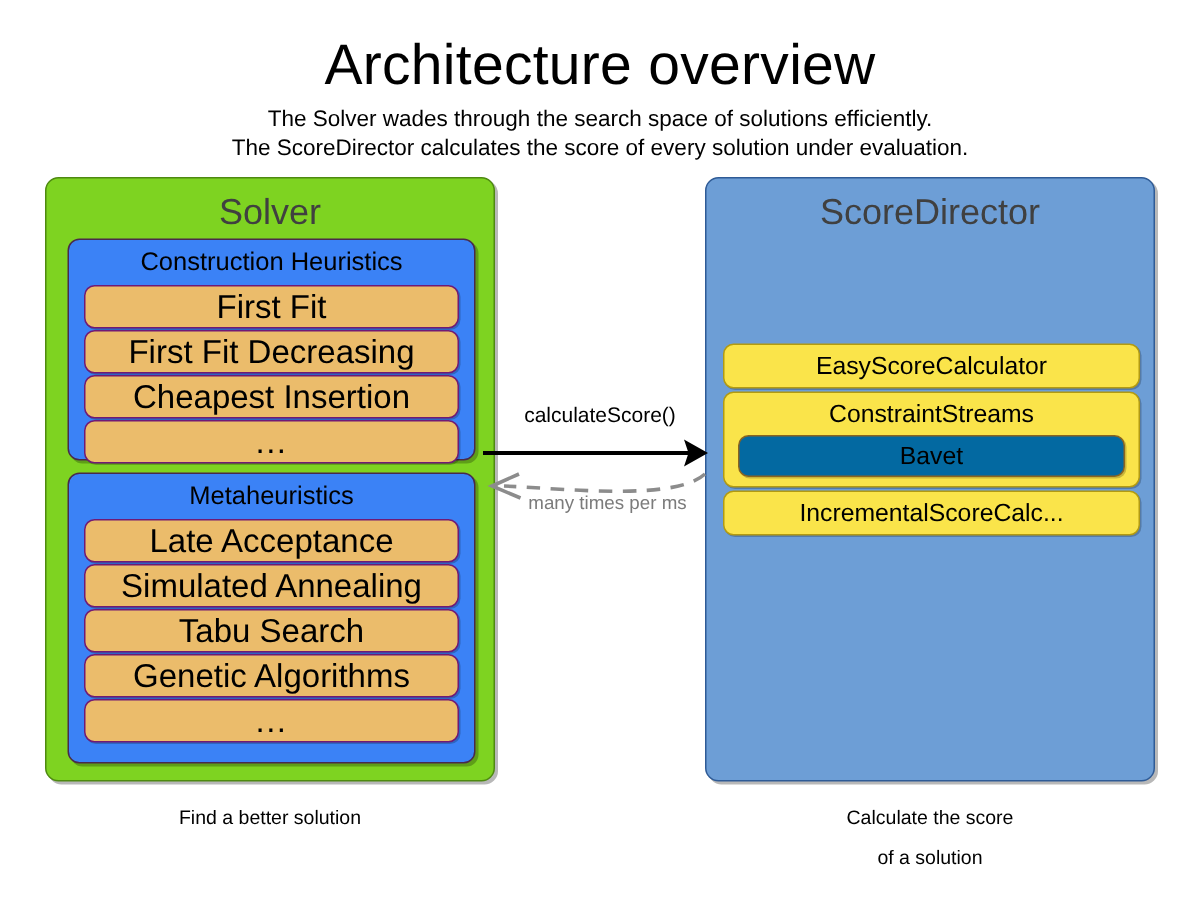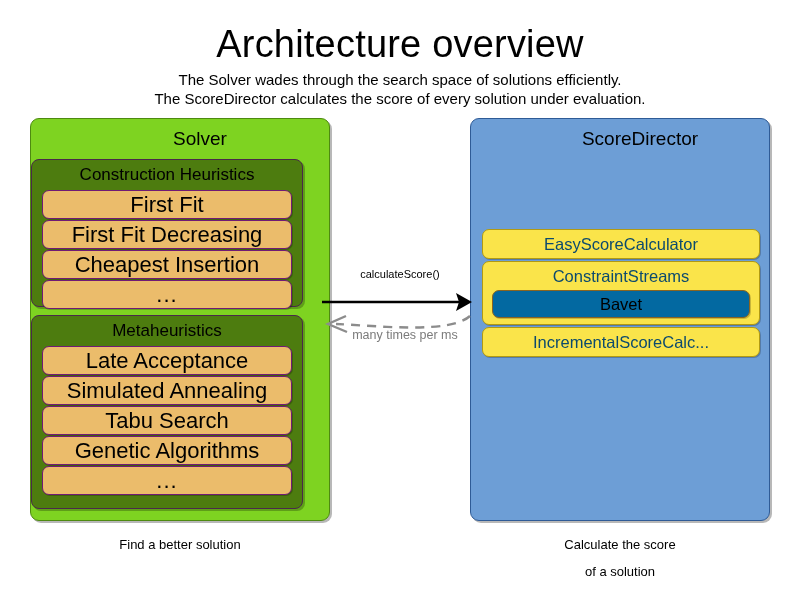--- a/index.html
+++ b/index.html
@@ -34,27 +34,27 @@
     background: #7ed321;
     border-color: #4e8a10;
   }
   #scoredirector-panel {
     left: 470px; top: 118px; width: 300px; height: 403px;
     background: #6d9ed6;
     border-color: #2f5b96;
   }
   .panel-title {
     position: absolute; left: 0; top: 9px; width: 100%;
-    text-align: center; font-size: 19px; color: #000000; margin-left: 20px;
+    text-align: center; font-size: 24px; color: #404040;
   }
 
   
   .group {
-    position: absolute; left: 0; width: 272px;
-    background: #4d7c0f;
+    position: absolute; left: 14px; width: 272px;
+    background: #3b82f6;
     border: 1px solid #4a2a4a;
     border-radius: 8px;
     box-shadow: 2px 2px 0 rgba(0,0,0,0.25);
   }
   #group-ch { top: 40px; height: 148px; }
   #group-mh { top: 196px; height: 194px; }
   .group-title {
     position: absolute; left: 0; top: 5px; width: 100%;
     text-align: center; font-size: 17px; color: #000000;
   }
@@ -75,41 +75,41 @@
   
   #calc-stack { position: absolute; left: 11px; top: 110px; width: 278px; }
   .calc {
     background: #fae44a;
     border: 1px solid #b29a12;
     border-radius: 7px;
     margin-bottom: 2px;
     box-shadow: 1px 1px 0 rgba(0,0,0,0.22);
   }
   .calc-label {
-    text-align: center; font-size: 16.5px; color: #0c4a6e;
+    text-align: center; font-size: 16.5px; color: #000000;
     line-height: 28px; height: 28px;
   }
   .calc.simple { height: 30px; }
   .calc.container { padding: 0 0 6px 0; }
   .nested {
     margin: 0 9px;
     height: 28px;
     background: #0369a1;
     border: 1px solid #8a6420;
     border-radius: 7px;
     display: flex; align-items: center; justify-content: center;
     font-size: 16.5px; color: #000000;
     box-shadow: 1px 1px 0 rgba(0,0,0,0.2);
   }
 
   
   #arrows { position: absolute; left: 320px; top: 260px; width: 170px; height: 100px; }
   #arrow-label-top {
     position: absolute; left: 0; top: 8px; width: 160px;
-    text-align: center; font-size: 11px; color: #000000;
+    text-align: center; font-size: 14px; color: #000000;
   }
   #arrow-label-bottom {
     position: absolute; left: 10px; top: 68px; width: 150px;
     text-align: center; font-size: 12.5px; color: #7b7b7b;
   }
 
   
   .caption {
     position: absolute; text-align: center;
     font-size: 13px; color: #000000; line-height: 27px;

